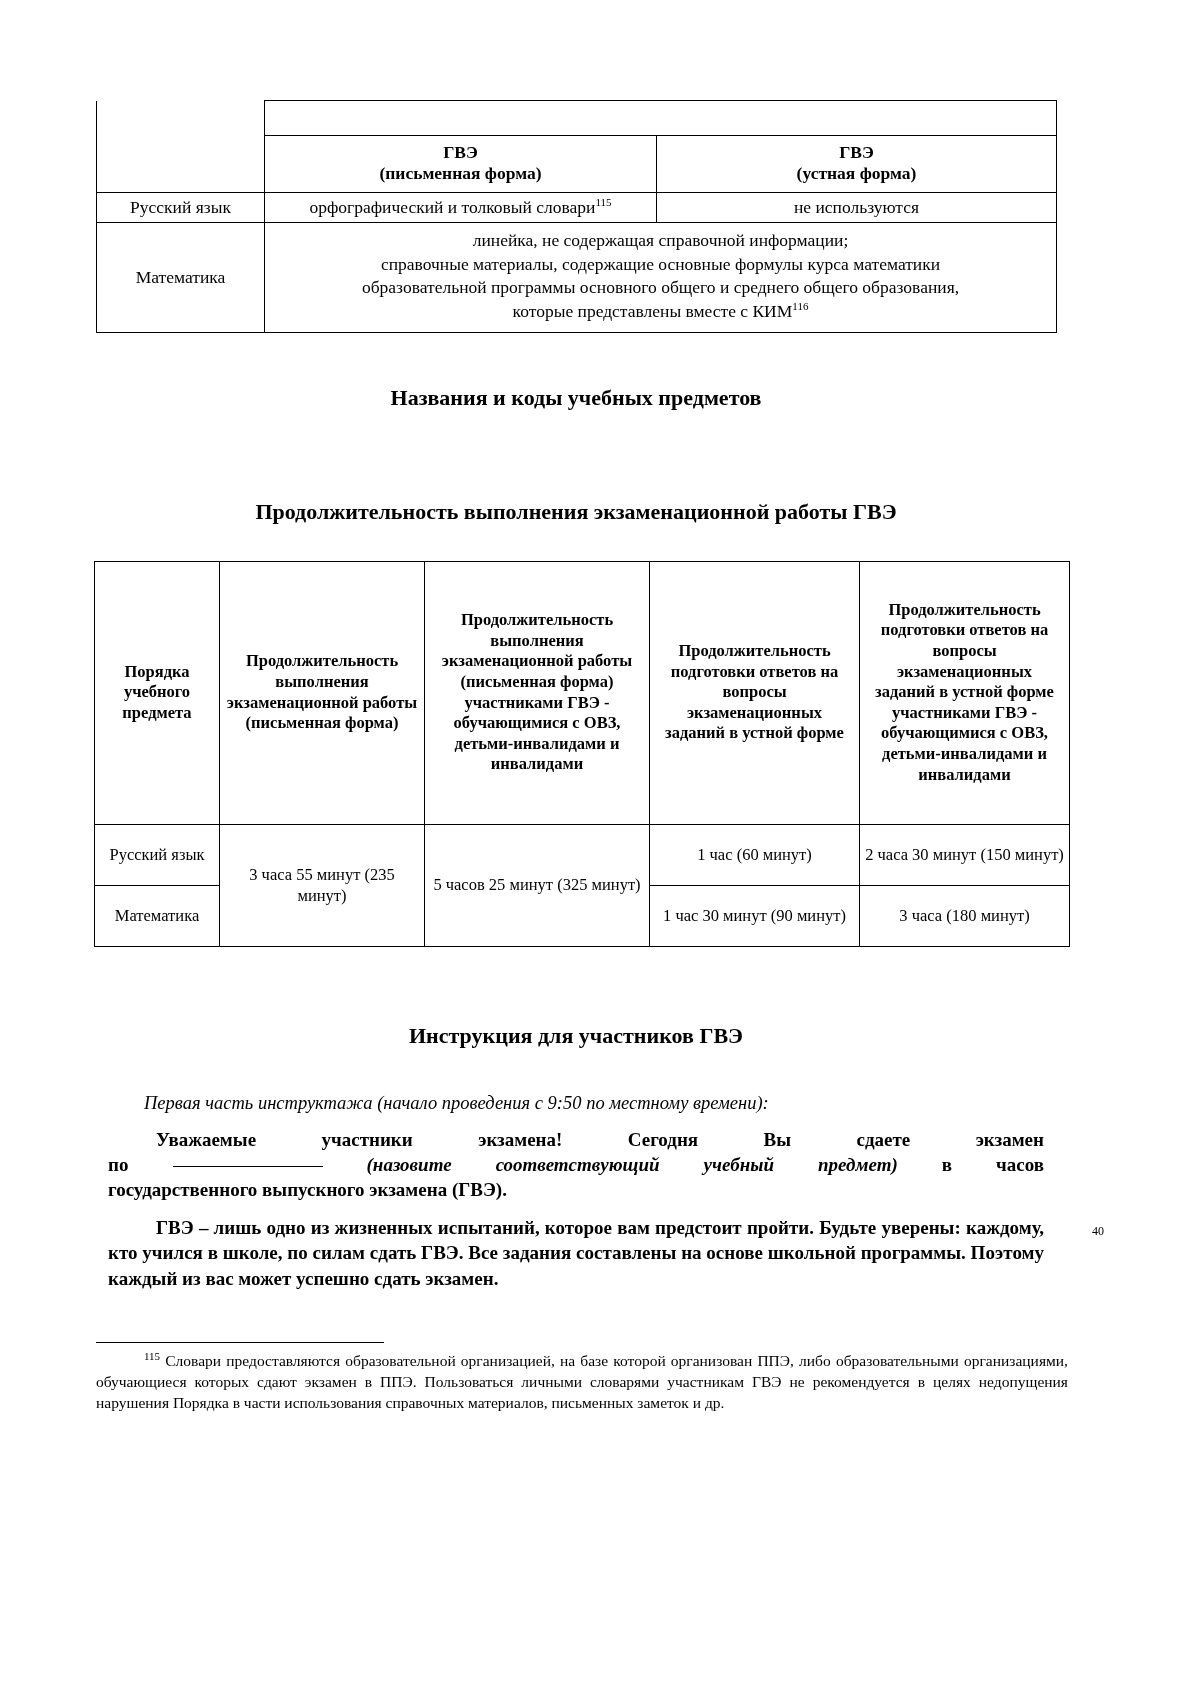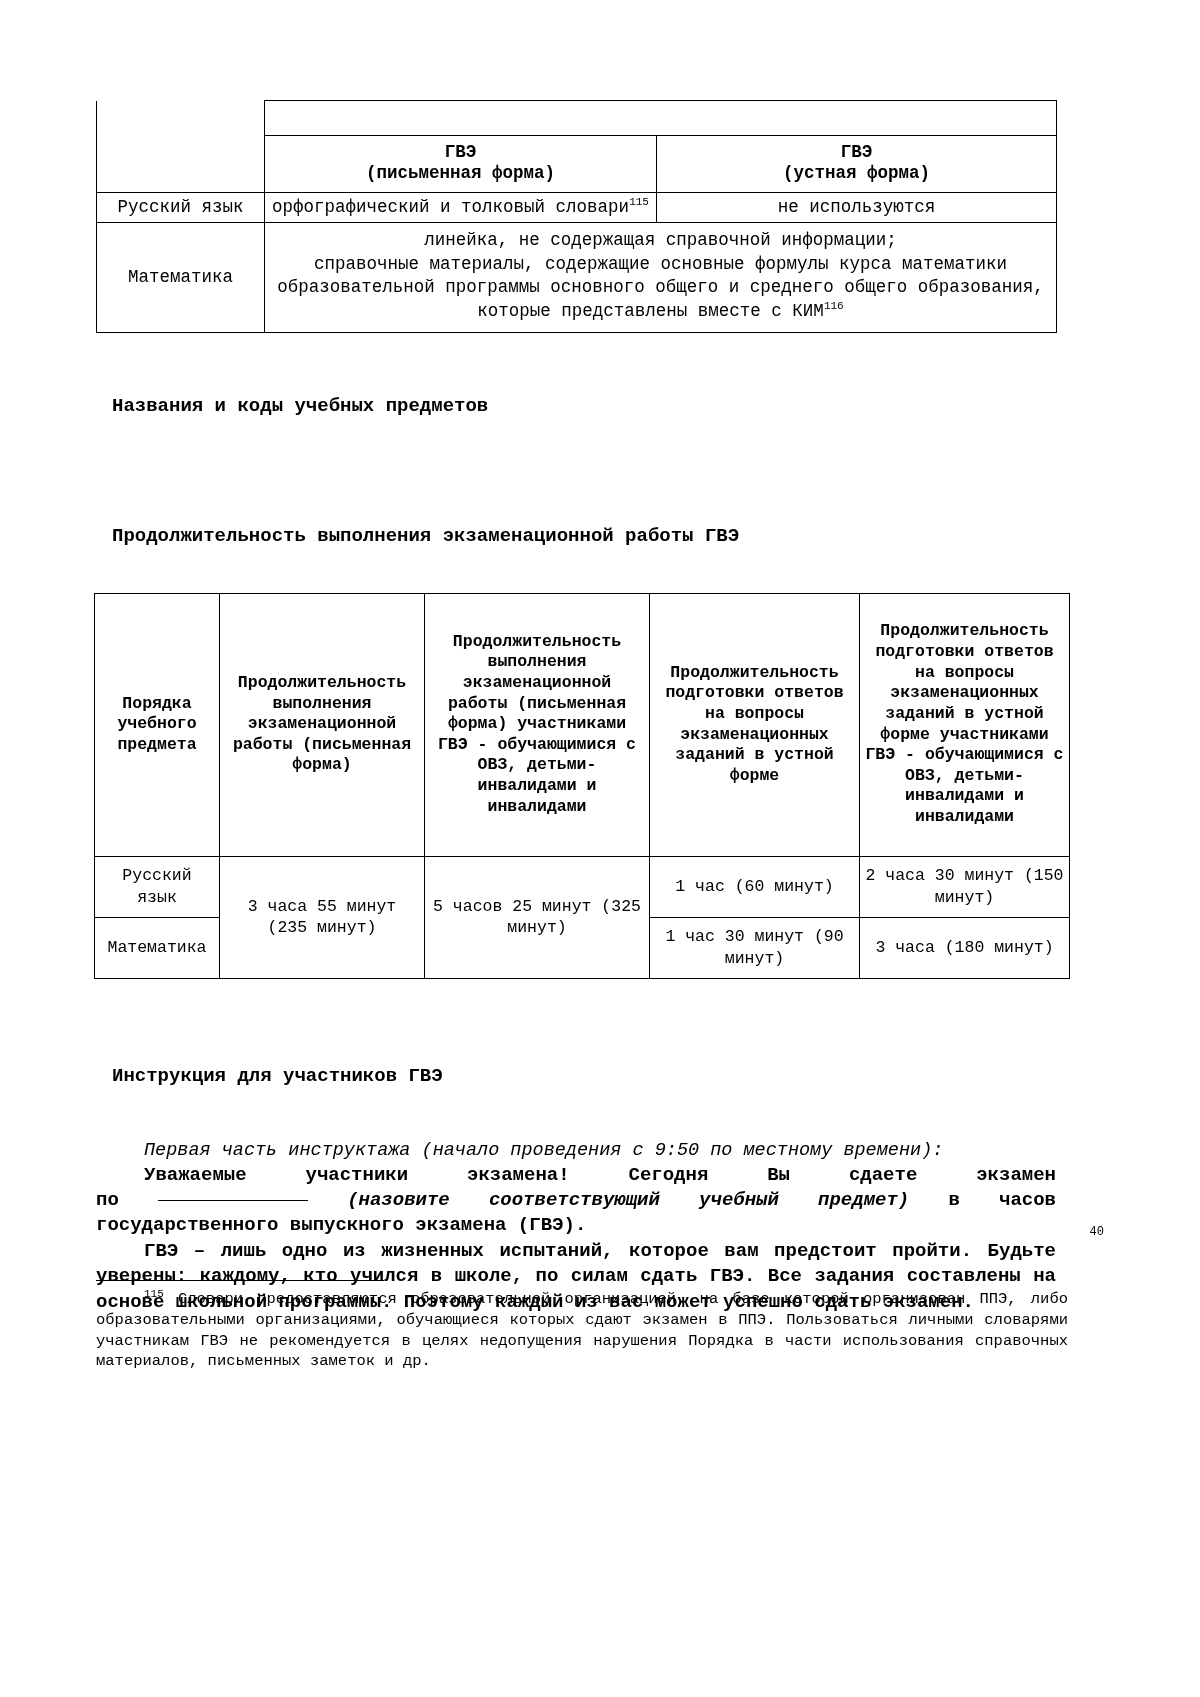--- a/index.html
+++ b/index.html
@@ -14,21 +14,20 @@
     height: 1697px;
     position: relative;
     overflow: hidden;
   }
   .page {
     position: relative;
     width: 1200px;
     height: 1303px;
     padding: 0;
     box-sizing: border-box;
-    font-family: Liberation Mono, monospace;
   }
   .content {
     position: absolute;
     left: 96px;
     top: 100px;
     width: 960px;
   }
 
   
   table {
@@ -72,24 +71,24 @@
     font-weight: bold;
     padding: 6px 4px 8px;
   }
   .t1 .mathcell {
     padding: 6px 8px 8px;
     line-height: 1.35;
   }
 
   
   h2.section-title {
-    font-size: 19px;
-    font-weight: bold;
-    text-align: left;
-    margin: 16px;
+    font-size: 22px;
+    font-weight: bold;
+    text-align: center;
+    margin: 6px;
     padding: 0;
   }
 
   
   .t2 { width: 892px; margin-left: 14px; }
   .t2 td {
     font-size: 17.5px;
   }
   .t2 .hdr {
     font-weight: bold;
@@ -119,21 +118,21 @@
     font-size: 18.5px;
     text-indent: 48px;
     margin: 0;
     line-height: 1.3;
   }
   p.body-bold {
     font-weight: bold;
     font-size: 19px;
     text-align: justify;
     text-indent: 48px;
-    margin: 0;
+    margin: 12px;
     line-height: 1.34;
   }
   .justify-line {
     display: block;
     text-align: justify;
     text-align-last: justify;
   }
   .blank-line {
     display: inline-block;
     width: 150px;
@@ -280,21 +279,21 @@
     <p class="body-bold">
       <span class="justify-line">Уважаемые участники экзамена! Сегодня Вы сдаете экзамен</span>
       <span class="justify-line" style="text-indent:0"><span>по</span>&nbsp;<span class="blank-line"></span>&nbsp;<span class="ital">(назовите соответствующий учебный предмет)</span>&nbsp;<span>в часов</span></span>
       <span style="display:block;text-indent:0">государственного выпускного экзамена (ГВЭ).</span>
     </p>
 
     <p class="body-bold">ГВЭ – лишь одно из жизненных испытаний, которое вам предстоит пройти. Будьте уверены: каждому, кто учился в школе, по силам сдать ГВЭ. Все задания составлены на основе школьной программы. Поэтому каждый из вас может успешно сдать экзамен.</p>
 
   </div>
 
-  <div style="position:absolute; left:96px; top:1280px; width:972px;">
+  <div style="position:absolute; left:96px; top:1342px; width:972px;">
     <div class="fn-rule"></div>
     <div class="footnotes">
       <p><span class="fn-mark">115</span>&nbsp;<span>Словари предоставляются образовательной организацией, на базе которой организован ППЭ, либо образовательными организациями, обучающиеся которых сдают экзамен в ППЭ. Пользоваться личными словарями участникам ГВЭ не рекомендуется в целях недопущения нарушения Порядка в части использования справочных материалов, письменных заметок и др.</span></p>
     </div>
   </div>
 
   <div class="page-number">40</div>
 </div>
 
 </body></html>

